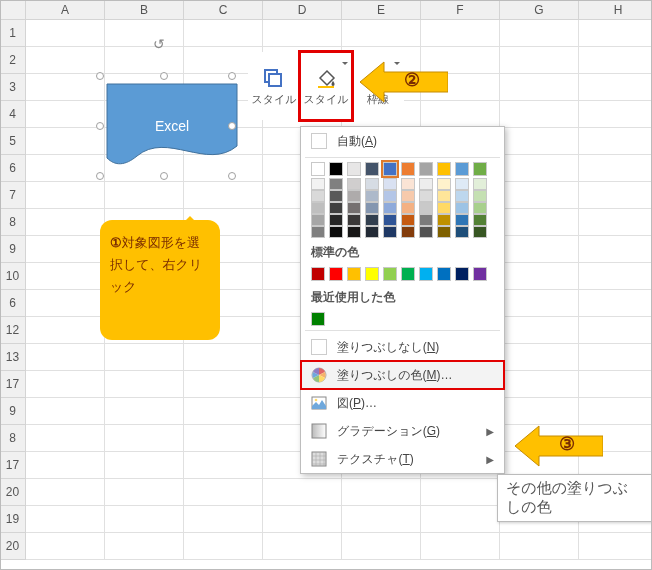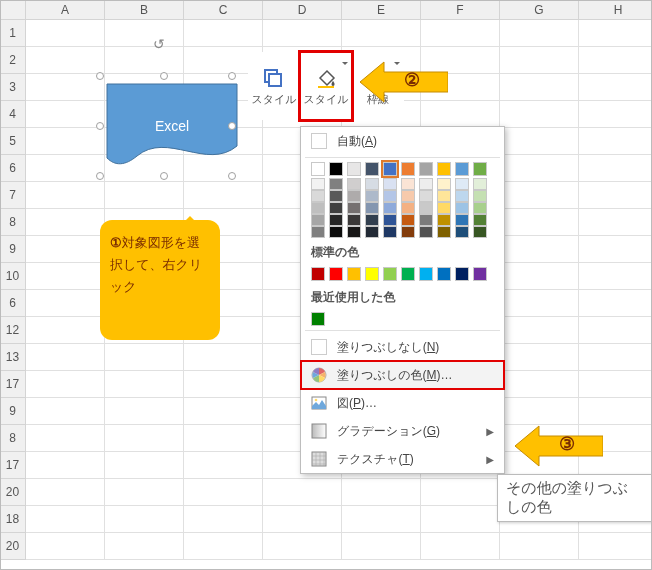--- a/index.html
+++ b/index.html
@@ -265,21 +265,21 @@
       <div class="cell"></div>
       <div class="cell"></div>
       <div class="cell"></div>
       <div class="cell"></div>
       <div class="cell"></div>
       <div class="cell"></div>
       <div class="cell"></div>
       <div class="cell"></div>
     </div>
     <div class="row">
-      <div class="rh">18</div>
+      <div class="rh">19</div>
       <div class="cell"></div>
       <div class="cell"></div>
       <div class="cell"></div>
       <div class="cell"></div>
       <div class="cell"></div>
       <div class="cell"></div>
       <div class="cell"></div>
       <div class="cell"></div>
     </div>
     <div class="row">

